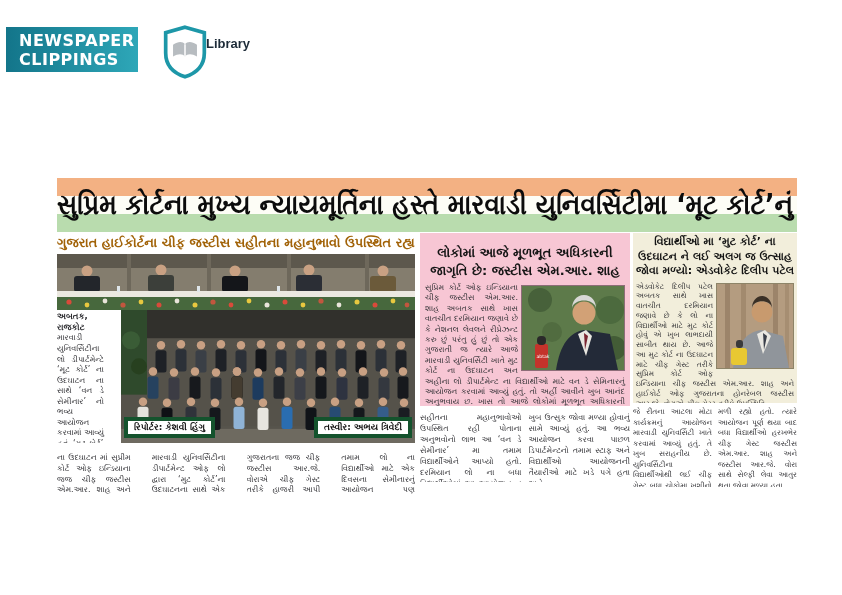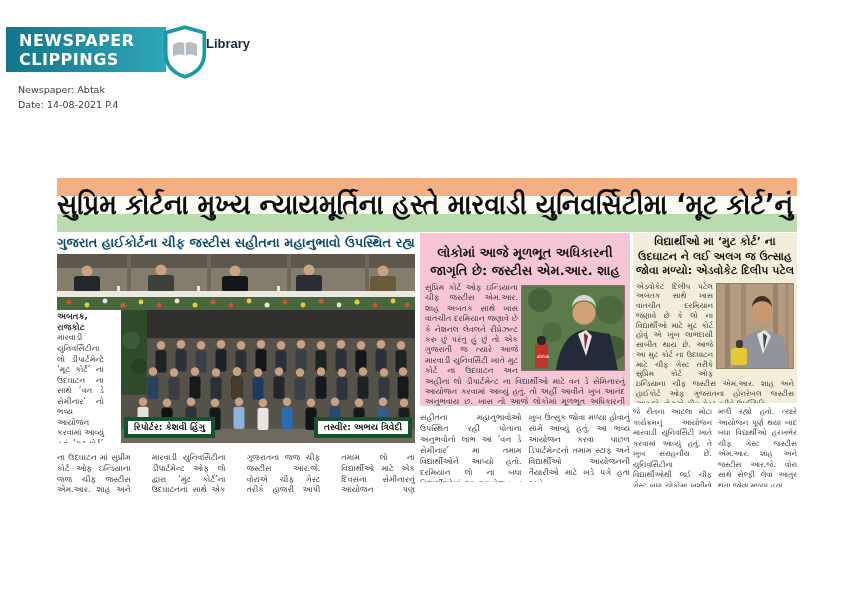--- a/index.html
+++ b/index.html
@@ -1,20 +1,20 @@
 <!DOCTYPE html>
 <html><head>
 <meta charset="utf-8">
 <style>
   html,body{margin:0;padding:0;}
   body{background:#e9e9e9;font-family:"DejaVu Sans",sans-serif;}
   .page{position:relative;width:842px;height:595px;background:#ffffff;overflow:hidden;}
 
   
-  .banner{position:absolute;left:6px;top:27px;width:160px;height:45px;
+  .banner{position:absolute;left:6px;top:27px;width:132px;height:45px;
     background:linear-gradient(90deg,#13758a,#2ea7b8);color:#ffffff;
     font-weight:bold;font-size:16px;line-height:1.18;letter-spacing:.5px;
     padding:5px 0 0 13px;box-sizing:border-box;}
   .logo{position:absolute;left:162px;top:24px;width:150px;height:58px;}
   .logo svg{position:absolute;left:0;top:0;}
   .brand{position:absolute;left:44px;top:12px;font-family:Liberation Sans, sans-serif;
     font-weight:bold;font-size:13px;color:#1d2b38;}
   .meta{position:absolute;left:18px;top:83px;font-size:9.5px;color:#3d3d3d;line-height:1.55;}
 
   
@@ -24,21 +24,21 @@
     text-align:center;overflow:hidden;}
   .headline-band span{display:inline-block;white-space:nowrap;font-size:25px;font-weight:bold;
     color:#0c0c0c;line-height:54px;transform:scaleY(1.12);}
 
   .sec{position:absolute;top:55px;}
   .sec-left{left:0;width:358px;}
   .sec-mid{left:363px;width:210px;}
   .sec-right{left:576px;width:164px;}
 
   
-  .sub-left{font-size:13px;font-weight:bold;color:#0c4a6e;height:21px;line-height:20px;
+  .sub-left{font-size:13px;font-weight:bold;color:#a16207;height:21px;line-height:20px;
     overflow:hidden;white-space:nowrap;}
   .dais{display:block;width:358px;height:56px;}
   .left-row{display:flex;width:358px;height:133px;}
   .mini-col{width:64px;font-size:8px;line-height:1.32;text-align:justify;padding:1px 17px 0 0;
     box-sizing:border-box;overflow:hidden;}
   .mini-col b{display:block;font-size:8.5px;}
   .group-wrap{position:relative;width:294px;height:133px;}
   .group-wrap svg{display:block;width:294px;height:133px;}
   .caption{position:absolute;bottom:5px;background:#ffffff;border:4px solid #14532d;
     font-size:9px;font-weight:bold;color:#111;padding:1px 6px;white-space:nowrap;}
@@ -78,24 +78,20 @@
 
   <div class="logo">
     <svg width="46" height="56" viewBox="0 0 50 58">
       <path d="M25 2 L46 8 V30 C46 44 37 52 25 56 C13 52 4 44 4 30 V8 Z" fill="#ffffff" stroke="#1d97a8" stroke-width="4"></path>
       <path d="M12 21 C18 17 22.5 17.5 25 20.5 C27.5 17.5 32 17 38 21 V34 C32 30.5 27.5 31 25 34 C22.5 31 18 30.5 12 34 Z" fill="#b7bcc0"></path>
       <path d="M25 20.5 V34" stroke="#ffffff" stroke-width="1.6"></path>
     </svg>
     <span class="brand">Library</span>
   </div>
 
-  <div class="meta">
-    <div>Newspaper: Abtak</div>
-    <div>Date: 14-08-2021 P.4</div>
-  </div>
 
   <div class="clipping">
 
     <div class="headline-band">
       <span>સુપ્રિમ કોર્ટના મુખ્ય ન્યાયમૂર્તિના હસ્તે મારવાડી યુનિવર્સિટીમા ‘મૂટ કોર્ટ’નું થયું ઉદઘાટન</span>
     </div>
 
     <section class="sec sec-left">
       <div class="sub-left">ગુજરાત હાઈકોર્ટના ચીફ જસ્ટીસ સહીતના મહાનુભાવો ઉપસ્થિત રહ્યા</div>
 

